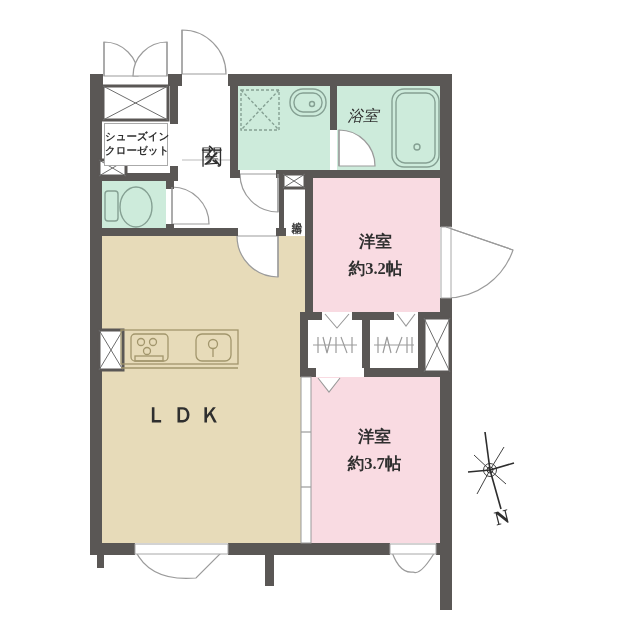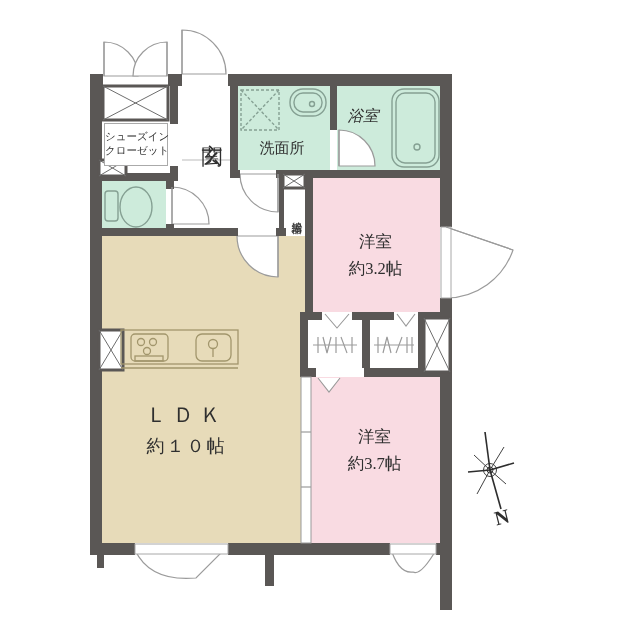--- a/index.html
+++ b/index.html
@@ -18,21 +18,21 @@
   .fixt{stroke:var(--line);stroke-width:1.4;fill:none;}
   .kfixt{stroke:var(--kitchen);stroke-width:1.3;fill:none;}
   .frame{fill:#ffffff;stroke:#a8a8a8;stroke-width:1;}
   .thin{stroke:#bbbbbb;stroke-width:1;fill:none;}
   .tri{fill:#ffffff;stroke:#999999;stroke-width:1.1;}
   .part{fill:#ffffff;stroke:#999999;stroke-width:1;}
   .comp{stroke:#2d2d2d;stroke-width:1.6;fill:none;}
   .compthin{stroke:#2d2d2d;stroke-width:0.9;fill:none;}
   .lab{position:absolute;color:var(--text);text-align:center;z-index:5;}
   .vert{writing-mode:vertical-rl;text-orientation:upright;}
-  .two-line div{white-space:nowrap;}
+  .two-line div{white-space:nowrap;font-weight:bold;}
 </style>
 </head>
 <body>
 
 <div id="plan">
 
   <div class="room mint" style="left:102px;top:181px;width:64px;height:47px;"></div>
   <div class="room mint" style="left:238px;top:86px;width:92px;height:84px;"></div>
   <div class="room mint" style="left:337px;top:86px;width:103px;height:84px;"></div>
   <div class="room pink" style="left:313px;top:178px;width:127px;height:134px;"></div>
@@ -199,36 +199,34 @@
     </g>
   </svg>
 
   <div class="lab vert" style="left:192px;top:88px;width:34px;height:86px;font-size:21px;letter-spacing:4px;">玄関</div>
 
   <div class="lab two-line" style="left:104px;top:123px;width:64px;height:43px;border:1px solid #aaa;background:#fff;font-size:10.5px;line-height:14px;padding-top:6px;box-sizing:border-box;">
     <div>シューズイン</div>
     <div>クローゼット</div>
   </div>
 
-  <div class="lab" style="left:238px;top:139px;width:88px;font-size:15px;">洗面所</div>
 
   <div class="lab" style="left:336px;top:106px;width:54px;font-size:15.5px;font-style:italic;">浴室</div>
 
   <div class="lab vert" style="left:285px;top:191px;width:19px;height:46px;font-size:11px;letter-spacing:1px;">給湯器</div>
 
   <div class="lab two-line" style="left:313px;top:228px;width:125px;font-size:16.5px;line-height:27px;">
     <div>洋室</div>
     <div>約3.2帖</div>
   </div>
 
   <div class="lab two-line" style="left:311px;top:423px;width:127px;font-size:16.5px;line-height:27px;">
     <div>洋室</div>
     <div>約3.7帖</div>
   </div>
 
   <div class="lab two-line" style="left:102px;top:400px;width:169px;line-height:31px;">
     <div style="font-size:21px;letter-spacing:6px;">ＬＤＫ</div>
-    <div style="font-size:18px;letter-spacing:2px;">約１０帖</div>
   </div>
 
   <div class="lab" style="left:488px;top:506px;width:28px;font-size:20px;font-weight:bold;transform:rotate(-14deg);">N</div>
 
 </div>
 
 </body></html>

